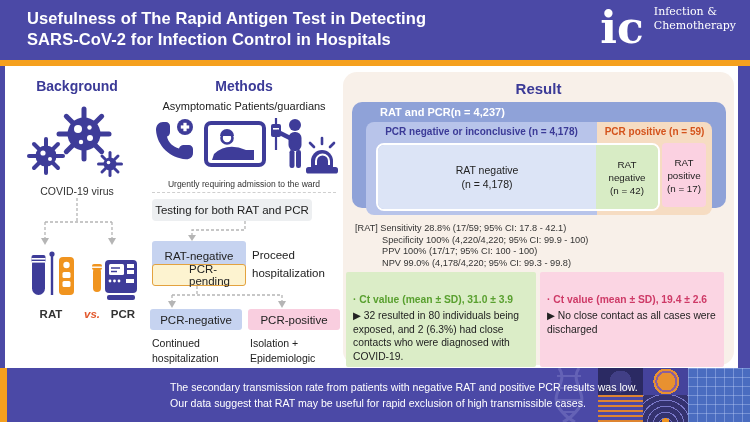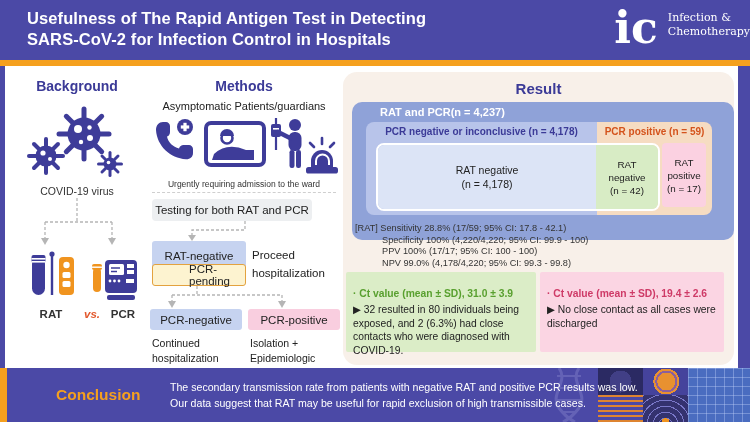--- a/index.html
+++ b/index.html
@@ -6,21 +6,21 @@
   .abstract{position:relative;width:750px;height:422px;background:#fff;overflow:hidden;
     font-family:"Liberation Sans",sans-serif;color:var(--text-dark,#2e2e2e);}
   .abs{position:absolute;}
   .ml{white-space:pre-line;}
   .ctr{text-align:center;}
   .flexc{display:flex;align-items:center;justify-content:center;}
 
   
   .header{left:0;top:0;width:750px;height:60px;background:var(--indigo,#4B49A6);}
   .header-title{left:27px;top:8px;color:#fff;font-weight:bold;font-size:16.5px;line-height:21px;letter-spacing:.1px;}
-  .logo{right:0;top:5px;display:flex;align-items:center;}
+  .logo{right:14px;top:5px;display:flex;align-items:flex-start;}
   .logo-mark{font-family:"DejaVu Serif",serif;font-weight:bold;color:#fff;font-size:44px;line-height:46px;}
   .logo-name{color:#fff;font-family:"DejaVu Serif",serif;font-size:11px;line-height:13.5px;margin-left:10px;margin-bottom:7px;}
   .strip{left:0;top:60px;width:750px;height:6px;background:var(--orange,#F5A01E);}
   .edge-left{left:0;top:66px;width:5px;height:302px;background:var(--indigo,#4B49A6);}
   .edge-right{left:738px;top:66px;width:12px;height:302px;background:var(--indigo,#4B49A6);}
 
   
   .sec-title{font-size:14px;font-weight:bold;color:var(--heading,#3B3A97);}
 
   
@@ -49,35 +49,35 @@
     border:1.5px solid var(--flow-yellow-border,#E3A23F);box-sizing:border-box;padding-left:36px;}
   .proceed{left:252px;top:246px;width:90px;font-size:11.5px;line-height:18px;color:#222;}
   .box-pcrneg{left:150px;top:309px;width:92px;height:21px;background:var(--flow-blue,#C6D3F0);}
   .box-pcrpos{left:248px;top:309px;width:92px;height:21px;background:var(--flow-pink,#F9CEDF);}
   .continued{left:152px;top:336px;width:94px;font-size:10.5px;line-height:15px;color:#222;}
   .isolation{left:250px;top:336px;width:94px;font-size:10.5px;line-height:15px;color:#222;}
 
   
   .result{left:343px;top:72px;width:391px;height:293px;background:var(--panel-bg,#F8F0E9);border-radius:14px;}
   .r-title{left:0;top:8px;width:100%;font-size:15px;font-weight:bold;color:var(--heading,#3B3A97);}
-  .outer-box{left:9px;top:30px;width:374px;height:138px;background:var(--outer-blue,#8FA2D8);border-radius:10px;padding-left:8px;}
+  .outer-box{left:9px;top:30px;width:374px;height:106px;background:var(--outer-blue,#8FA2D8);border-radius:10px;}
   .outer-label{left:28px;top:4px;color:#fff;font-weight:bold;font-size:11px;white-space:nowrap;}
   .inner-box{left:14px;top:20px;width:346px;height:93px;border-radius:8px;overflow:hidden;}
   .inner-blue{left:0;top:0;width:231px;height:93px;background:var(--inner-blue,#B8C4EA);}
   .inner-peach{left:231px;top:0;width:115px;height:93px;background:var(--peach,#F6DCC2);}
   .pcrneg-label{left:0;top:4px;width:231px;font-size:10px;font-weight:bold;color:var(--heading,#3B3A97);white-space:nowrap;}
   .pcrpos-label{left:231px;top:4px;width:115px;font-size:10px;font-weight:bold;color:var(--pcr-pos-label,#D4531C);white-space:nowrap;}
   .white-box{left:10px;top:21px;width:280px;height:64px;border:2px solid #fff;border-radius:8px;overflow:hidden;display:flex;}
   .seg-lav{flex:1;background:var(--lavender,#DCE4F6);font-size:10.5px;line-height:14px;color:#222;}
   .seg-green{width:62px;background:var(--green-seg,#D8ECC5);font-size:9.8px;line-height:13px;color:#222;}
   .seg-pink{left:296px;top:21px;width:44px;height:64px;background:var(--pink-seg,#FBD1E1);border-radius:4px;
     font-size:9.8px;line-height:13px;color:#222;}
   .stats{left:12px;top:151px;font-size:9.2px;line-height:11.5px;color:#333;}
   .stats .indent{margin-left:27px;}
-  .sumbox{top:200px;height:80px;border-radius:2px;box-sizing:border-box;padding:16px 7px;}
+  .sumbox{top:200px;height:95px;border-radius:2px;box-sizing:border-box;padding:22px 7px;}
   .sum-green{left:3px;width:190px;background:var(--green-bg,#DBEDC7);}
   .sum-pink{left:197px;width:184px;background:var(--pink-bg,#FBD5E3);}
   .sum-head{font-size:10.3px;font-weight:bold;}
   .sum-green .sum-head{color:var(--green-text,#59A02F);}
   .sum-pink .sum-head{color:var(--pink-text,#CE3A67);}
   .sum-body{font-size:10.3px;line-height:13.5px;color:#222;margin-top:4px;}
 
   
   .conclusion{left:0;top:368px;width:750px;height:54px;background:var(--indigo,#4B49A6);overflow:hidden;}
   .c-accent{left:0;top:0;width:7px;height:54px;background:var(--orange,#F5A01E);}
@@ -329,18 +329,17 @@
         <line x1="12" y1="32" x2="36" y2="32"></line>
           <line x1="18" y1="44" x2="32" y2="44"></line>
       </g>
     </svg>
     <div class="tile tile-navy"></div>
     <div class="tile tile-ring"></div>
     <div class="tile tile-stripes"></div>
     <div class="tile tile-conc"></div>
     <div class="tile tile-grid"></div>
     <div class="abs c-accent"></div>
-    <div class="abs c-title">Conclusion</div>
     <div class="abs c-text ml">The secondary transmission rate from patients with negative RAT and positive PCR results was low.
 Our data suggest that RAT may be useful for rapid exclusion of high transmissible cases.</div>
   </div>
 
 </div>
 
 </body></html>

